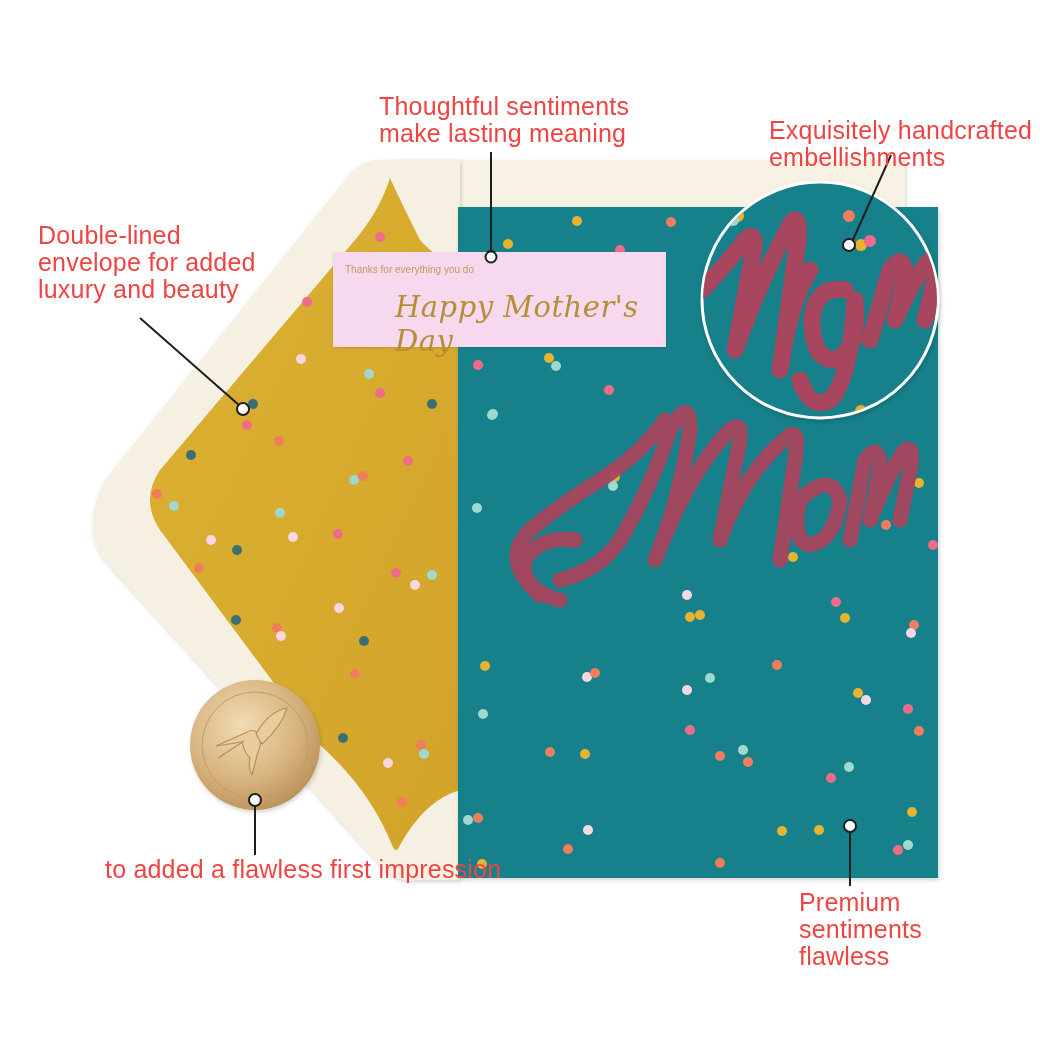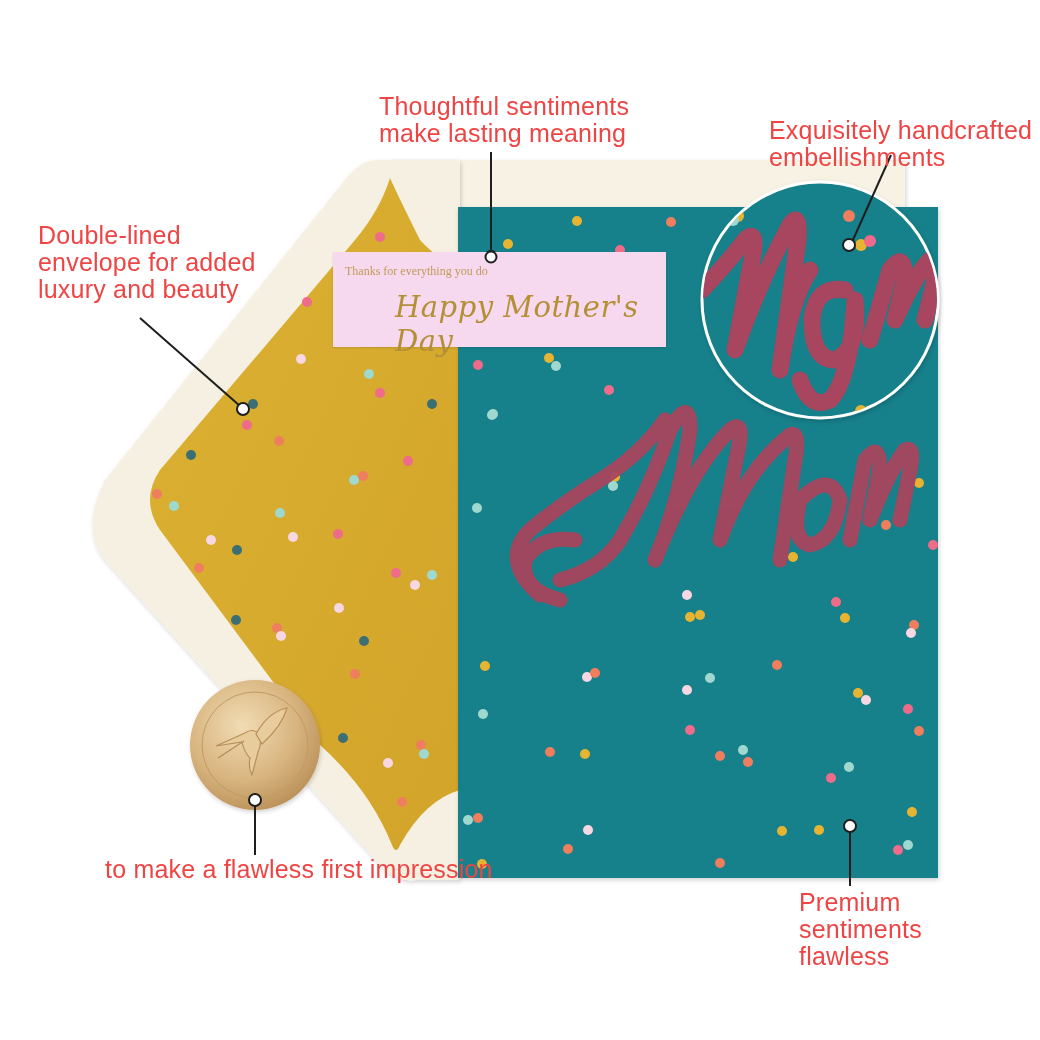--- a/index.html
+++ b/index.html
@@ -3,22 +3,22 @@
 <meta charset="utf-8">
 <style>
   html, body { margin:0; padding:0; }
   body { width:1040px; height:1040px; background:#ffffff; position:relative; overflow:hidden;
          font-family:"Liberation Sans", "DejaVu Sans", sans-serif; color:#222; }
   .abs { position:absolute; }
   .callout-text { position:absolute; font-size:25px; line-height:27px; color:#ef4444; letter-spacing:0.2px; }
   svg.scene { position:absolute; left:0; top:0; }
   .label-card { position:absolute; left:333px; top:252px; width:333px; height:95px; background:#f6d9ee;
                 box-shadow:0 1px 2px rgba(0,0,0,0.12); }
-  .label-line1 { position:absolute; left:12px; top:12px; font-family:Liberation Serif, serif;
-                 font-size:12px; color:#c19a5a; }
+  .label-line1 { position:absolute; left:12px; top:12px; font-family:Liberation Sans, sans-serif;
+                 font-size:10px; color:#c19a5a; }
   .label-line2 { position:absolute; left:62px; top:38px; font-family:"DejaVu Serif","Liberation Serif",serif;
                  font-style:italic; font-size:29px; color:#b48f35; letter-spacing:0.5px; }
 </style>
 </head>
 <body>
 
 <svg class="scene" width="1040" height="1040" viewBox="0 0 1040 1040">
   <defs>
     <radialGradient id="sealGrad" cx="40%" cy="35%" r="70%">
       <stop offset="0%" stop-color="#f1dcb4"></stop>
@@ -209,20 +209,20 @@
   <div>embellishments</div>
 </div>
 
 <div class="callout-text" style="left:38px;top:222px;">
   <div>Double-lined</div>
   <div>envelope for added</div>
   <div>luxury and beauty</div>
 </div>
 
 <div class="callout-text" style="left:105px;top:856px;">
-  <div>to make a flawless first impression</div>
+  <div>to added a flawless first impression</div>
 </div>
 
 <div class="callout-text" style="left:799px;top:889px;">
   <div>Premium</div>
   <div>sentiments</div>
   <div>flawless</div>
 </div>
 
 </body></html>

